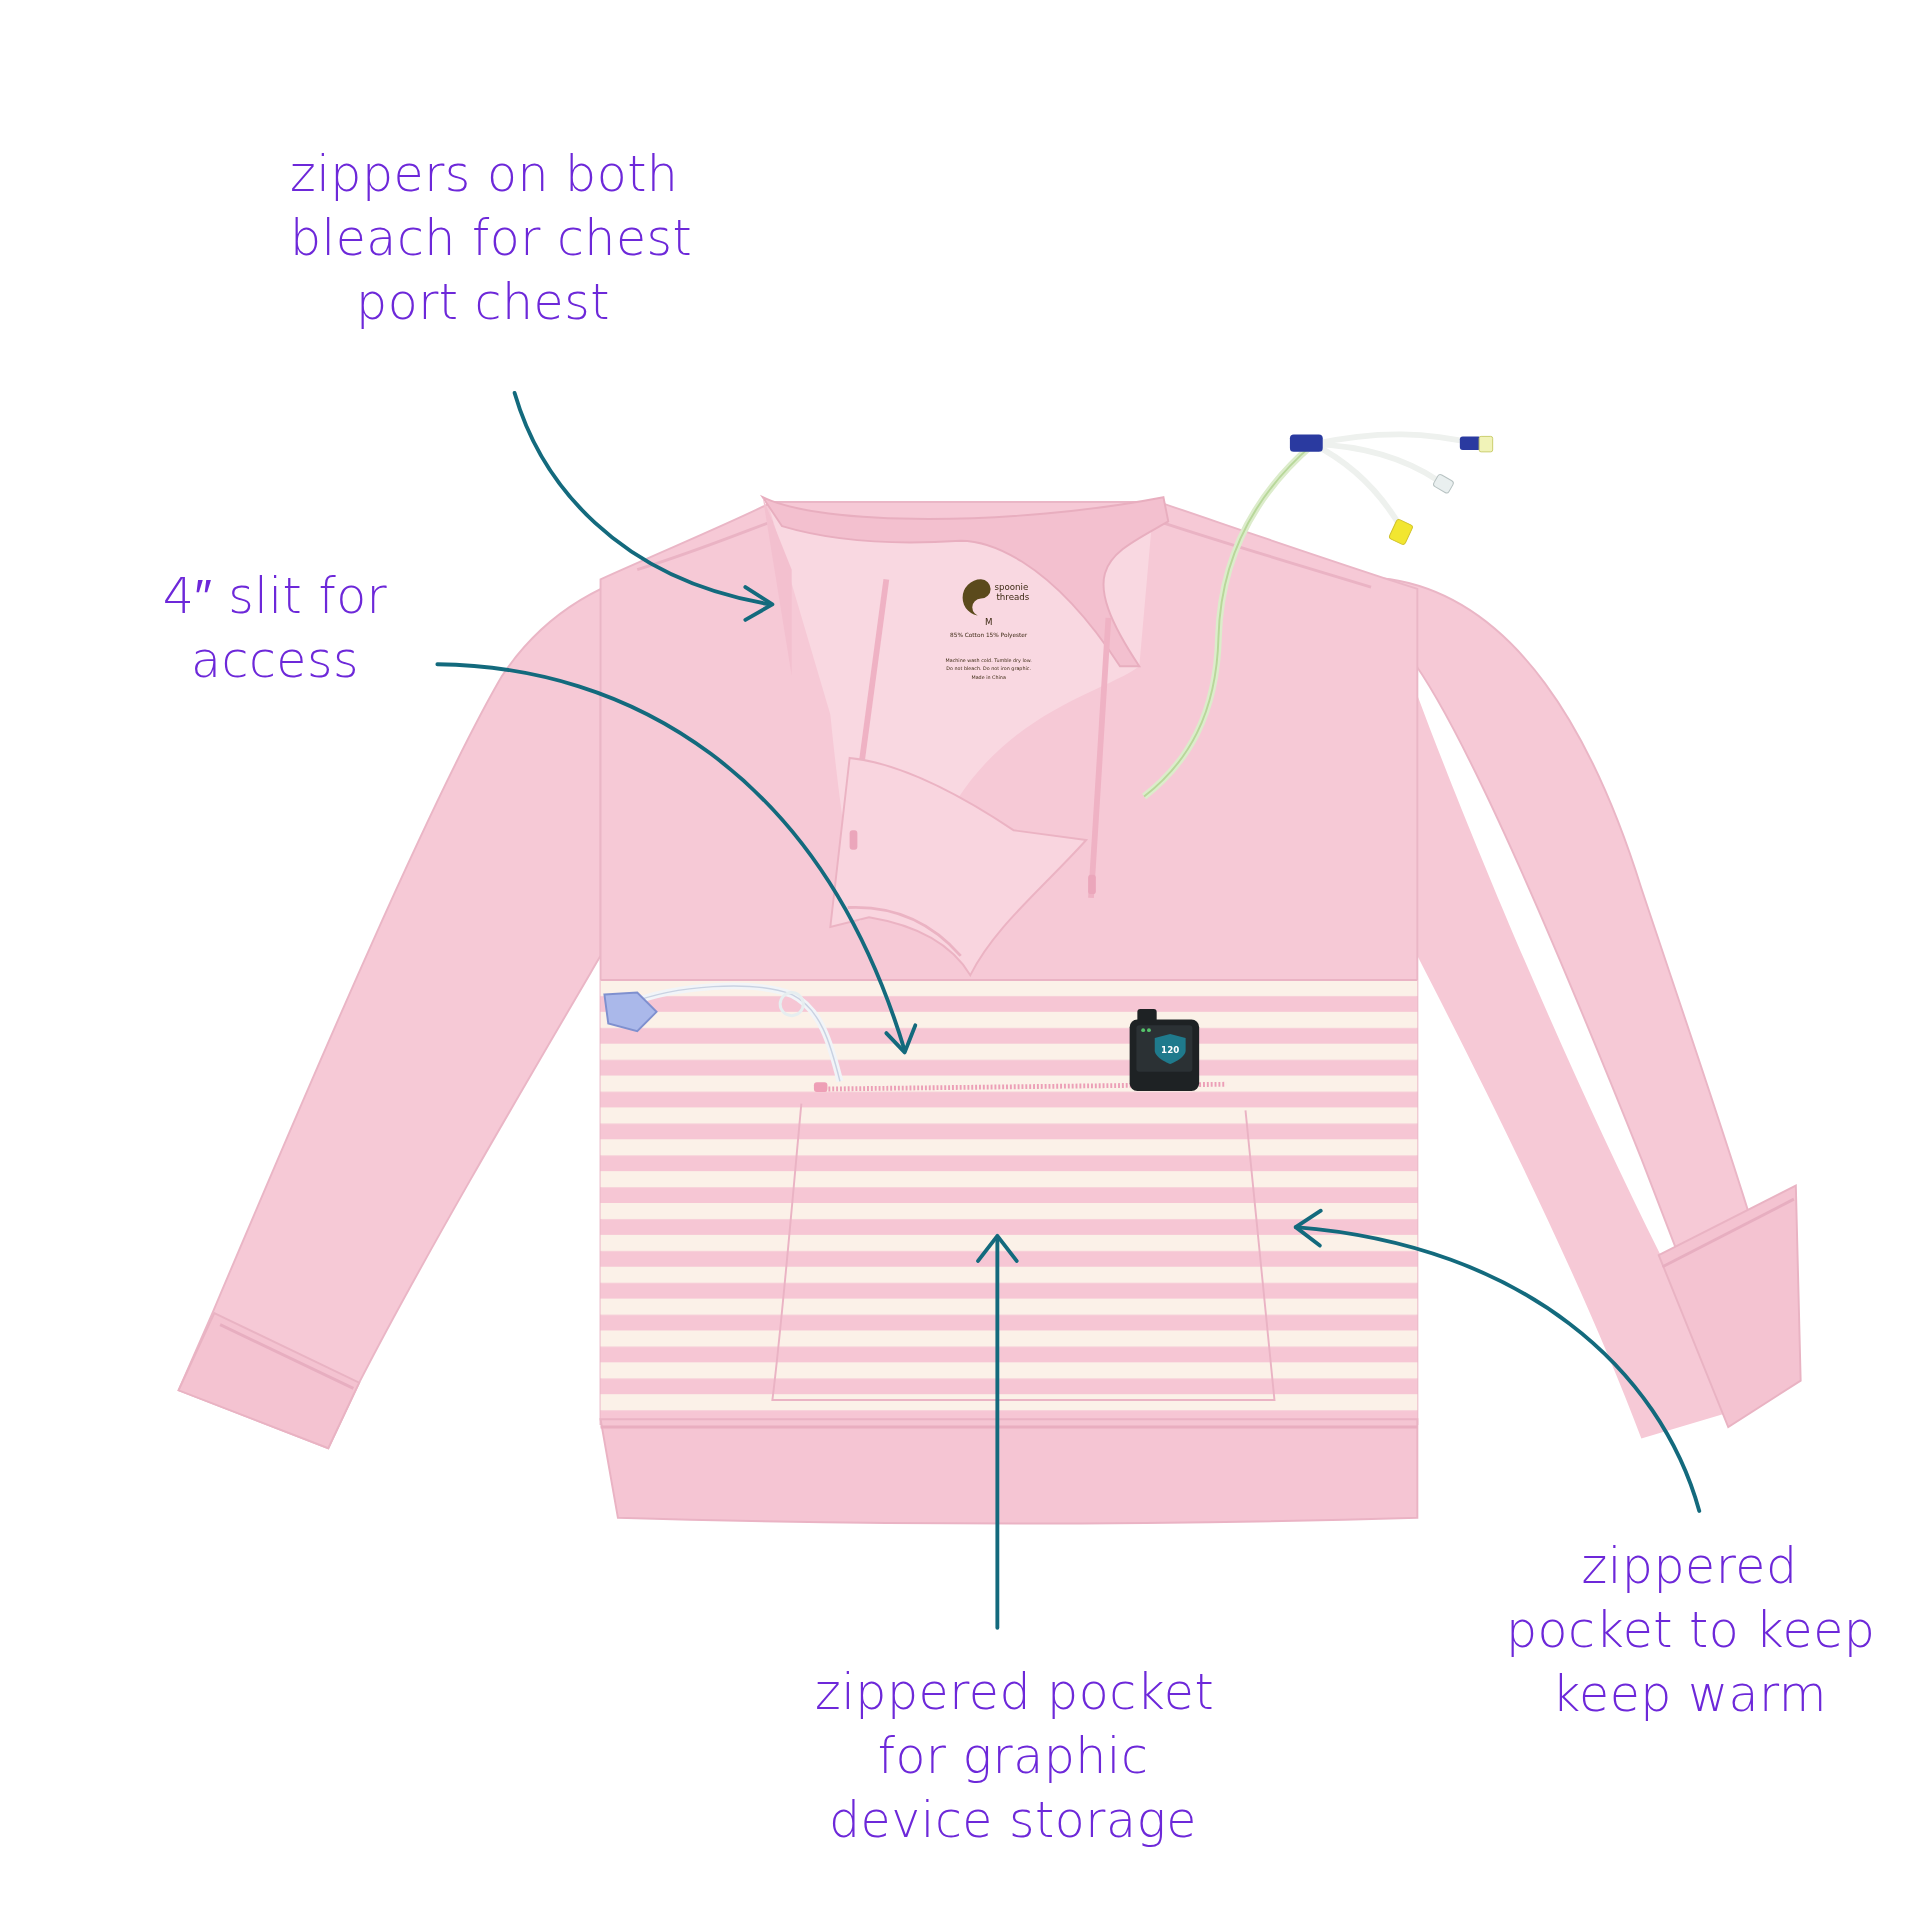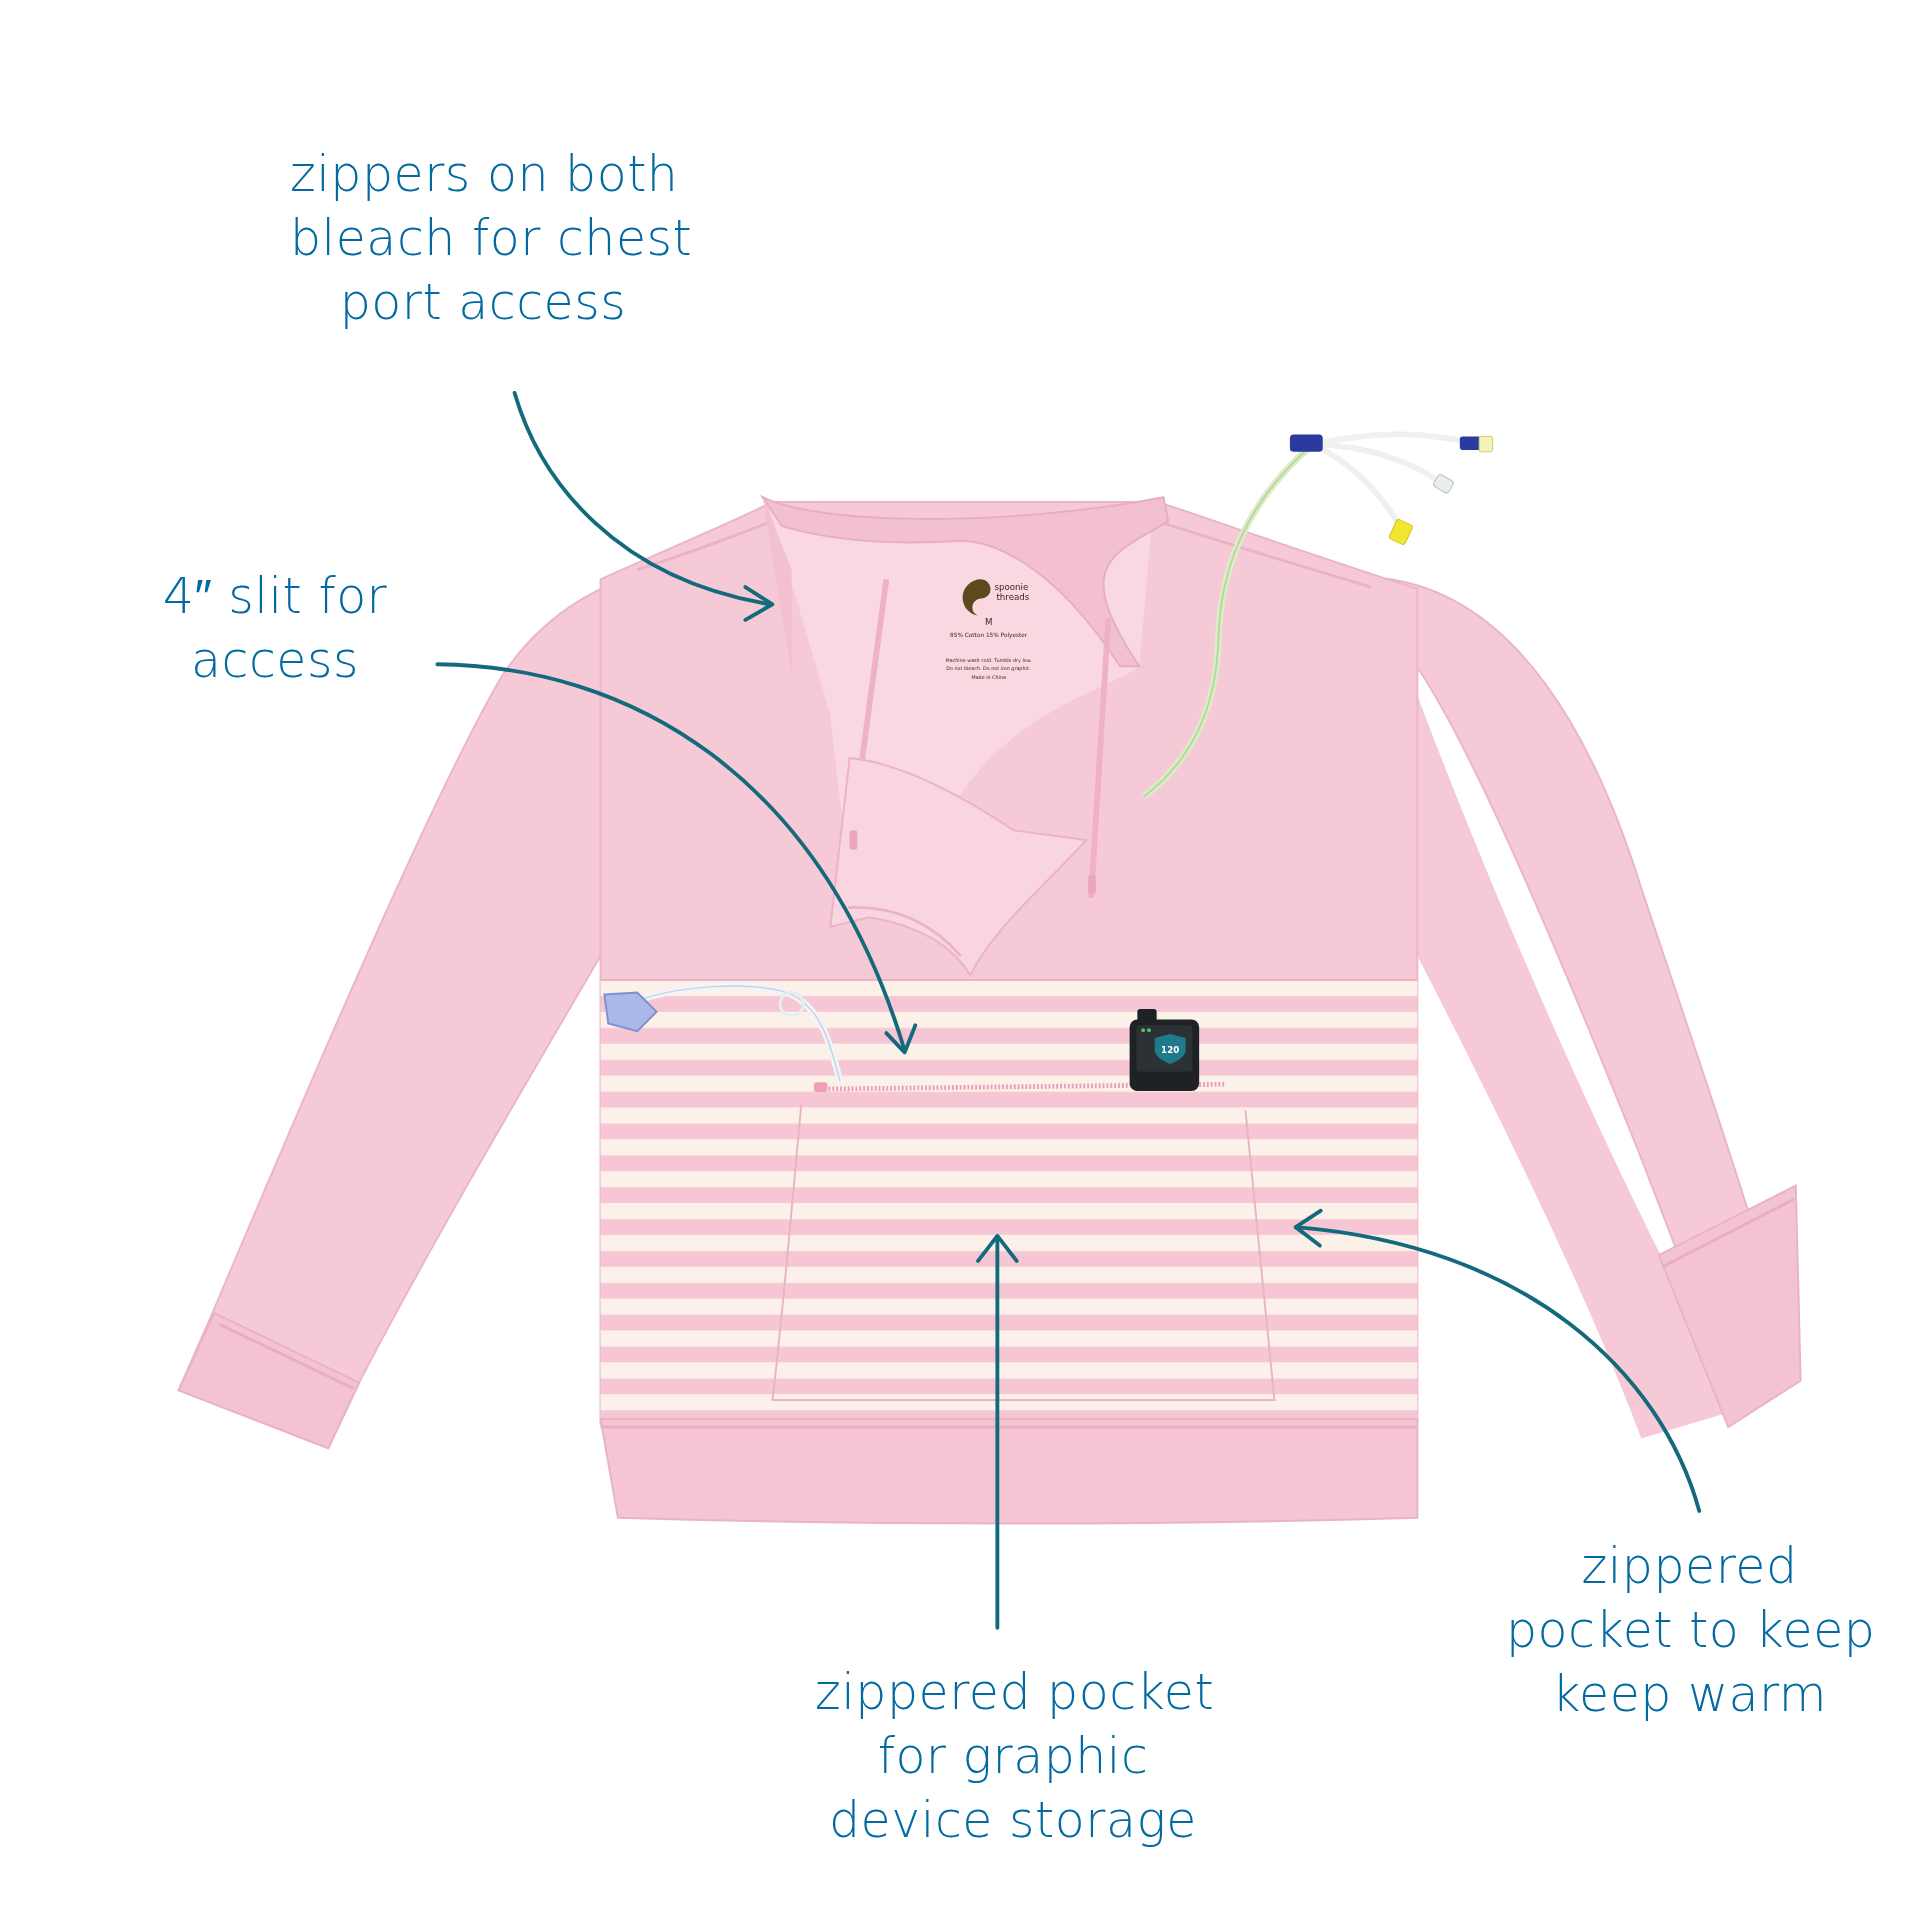--- a/index.html
+++ b/index.html
@@ -1,21 +1,21 @@
 <!DOCTYPE html>
 <html><head>
   <meta charset="utf-8">
   <style>
     html, body { margin: 0; padding: 0; background: #ffffff; }
     body { width: 1931px; height: 1931px; position: relative; overflow: hidden; font-family: "DejaVu Sans", sans-serif; }
     .stage { position: absolute; left: 0; top: 0; width: 1931px; height: 1931px; }
     .stage svg { position: absolute; left: 0; top: 0; }
     .callout {
       position: absolute;
-      color: #0369a1;
+      color: #6d28d9;
       font-family: "DejaVu Sans", sans-serif;
       font-weight: 300;
       font-size: 49px;
       line-height: 64px;
       text-align: center;
       letter-spacing: 0.5px;
       white-space: nowrap;
     }
     .callout span { display: block; }
     .label-text { font-family: "DejaVu Sans", sans-serif; }
@@ -144,21 +144,21 @@
       <g>
         <path d="M1760,1565 C1720,1420 1580,1290 1342,1271"></path>
         <path d="M1368,1254 L1342,1271 L1367,1290"></path>
       </g>
     </g>
   </svg>
 
   <div class="callout" style="left:290px; top:143px; width:386px;">
     <span>zippers on both</span>
     <span>bleach for chest</span>
-    <span>port access</span>
+    <span>port chest</span>
   </div>
 
   <div class="callout" style="left:140px; top:565px; width:270px;">
     <span>4″ slit for</span>
     <span>access</span>
   </div>
 
   <div class="callout" style="left:801px; top:1661px; width:396px;margin-left:14px;">
     <span>zippered pocket</span>
     <span>for graphic</span>

